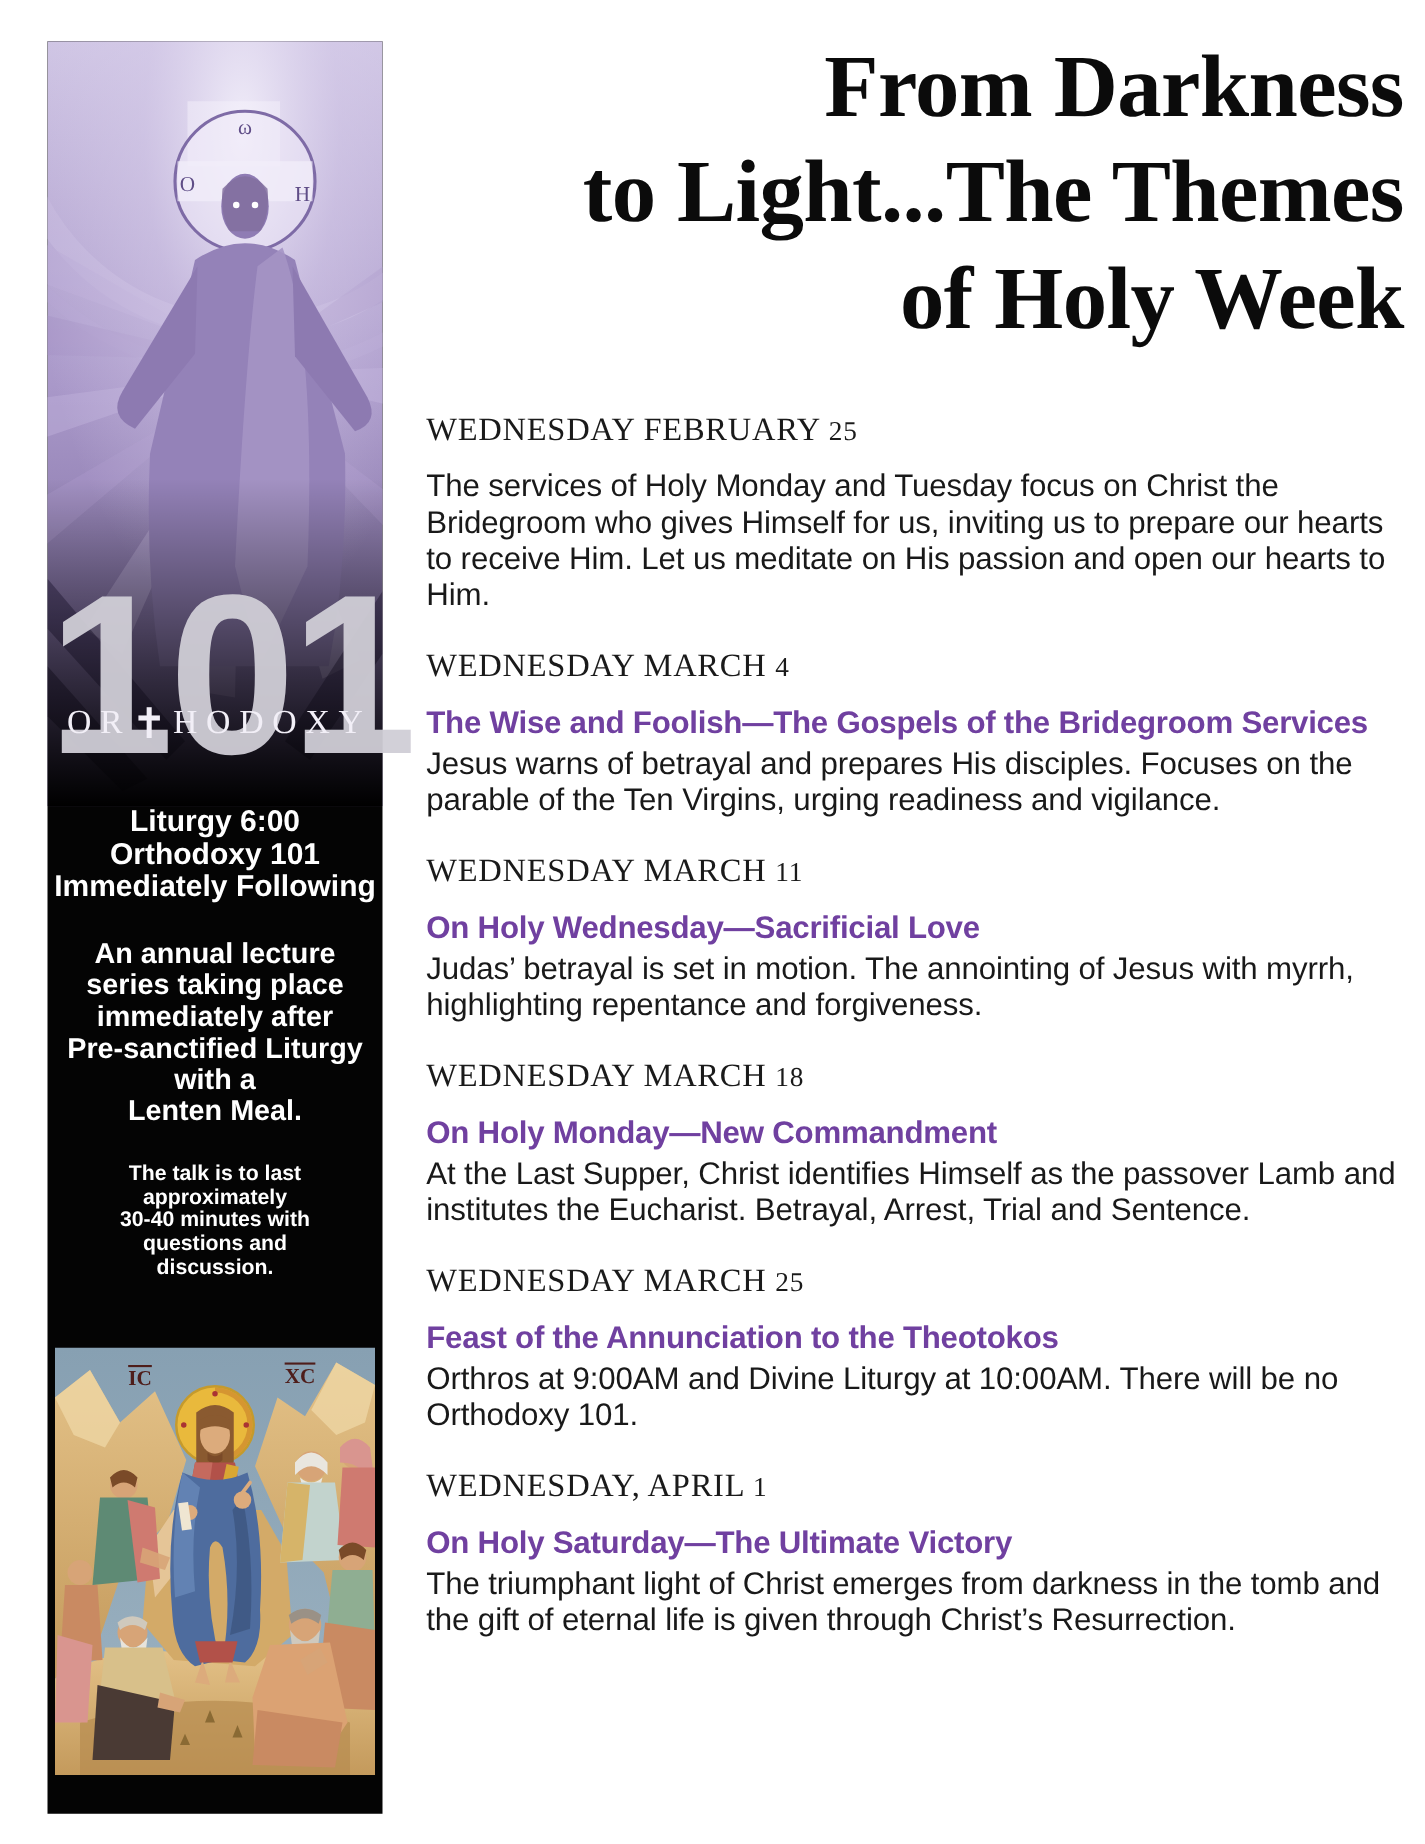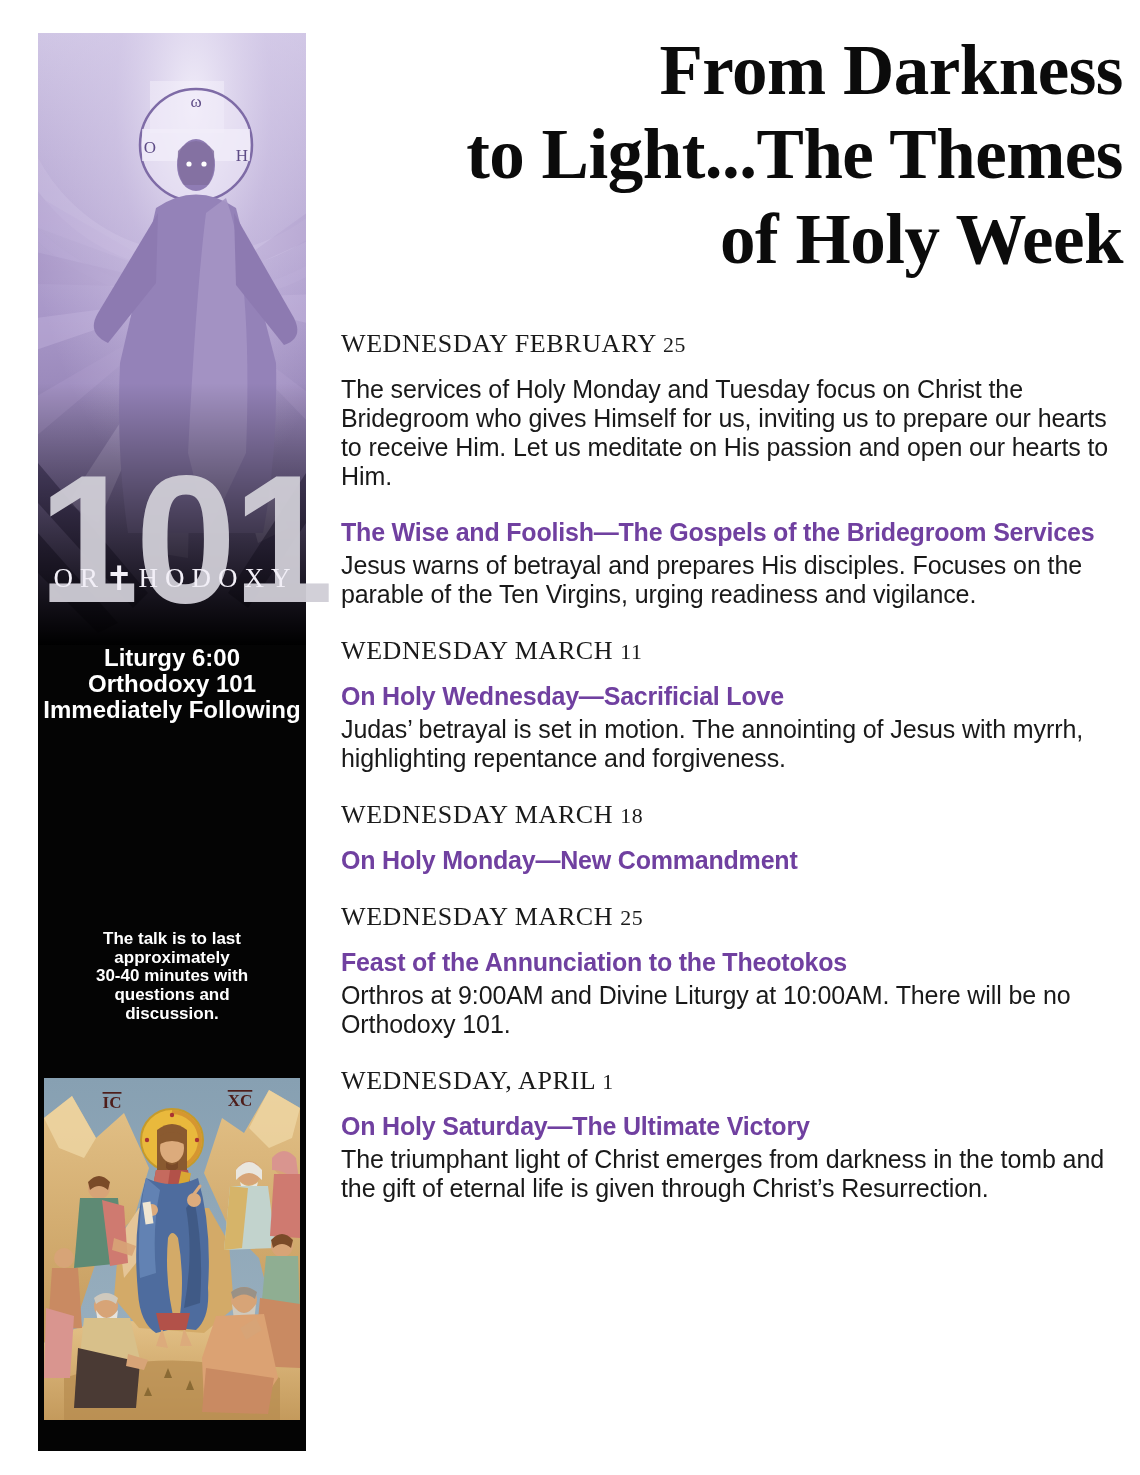--- a/index.html
+++ b/index.html
@@ -113,20 +113,26 @@
     </div>
 
     <div class="logo">
       <div class="logo-number">101</div>
       <div class="logo-word"><span>OR</span><span class="cross">✝</span><span>HODOXY</span></div>
     </div>
 
     <div class="side-text schedule">Liturgy 6:00
 Orthodoxy 101
 Immediately Following</div>
+    <div class="side-text description">An annual lecture
+series taking place
+immediately after
+Pre-sanctified Liturgy
+with a
+Lenten Meal.</div>
     <div class="side-text talk-note">The talk is to last
 approximately
 30-40 minutes with
 questions and
 discussion.</div>
 
     <div class="icon-img">
       <svg width="256" height="342" viewBox="0 0 256 342">
         <defs>
           <linearGradient id="sky" x1="0" y1="0" x2="0" y2="1">
@@ -234,33 +240,35 @@
     <h1 class="page-title">From Darkness
 to Light...The Themes
 of Holy Week</h1>
     <div class="sections" id="sections">
   <div class="section">
     <div class="date">WEDNESDAY FEBRUARY <span class="osnum">25</span></div>
     <div class="body-text">The services of Holy Monday and Tuesday focus on Christ the Bridegroom who gives Himself for us, inviting us to prepare our hearts to receive Him. Let us meditate on His passion and open our hearts to Him.</div>
   </div>
 
   <div class="section">
+    <div class="date">WEDNESDAY MARCH <span class="osnum">4</span></div>
     <div class="heading">The Wise and Foolish—The Gospels of the Bridegroom Services</div>
     <div class="body-text">Jesus warns of betrayal and prepares His disciples. Focuses on the parable of the Ten Virgins, urging readiness and vigilance.</div>
   </div>
 
   <div class="section">
     <div class="date">WEDNESDAY MARCH <span class="osnum">11</span></div>
     <div class="heading">On Holy Wednesday—Sacrificial Love</div>
     <div class="body-text">Judas’ betrayal is set in motion. The annointing of Jesus with myrrh, highlighting repentance and forgiveness.</div>
   </div>
 
   <div class="section">
     <div class="date">WEDNESDAY MARCH <span class="osnum">18</span></div>
     <div class="heading">On Holy Monday—New Commandment</div>
+    <div class="body-text">At the Last Supper, Christ identifies Himself as the passover Lamb and institutes the Eucharist. Betrayal, Arrest, Trial and Sentence.</div>
   </div>
 
   <div class="section">
     <div class="date">WEDNESDAY MARCH <span class="osnum">25</span></div>
     <div class="heading">Feast of the Annunciation to the Theotokos</div>
     <div class="body-text">Orthros at 9:00AM and Divine Liturgy at 10:00AM. There will be no Orthodoxy 101.</div>
   </div>
 
   <div class="section">
     <div class="date">WEDNESDAY, APRIL <span class="osnum">1</span></div>

